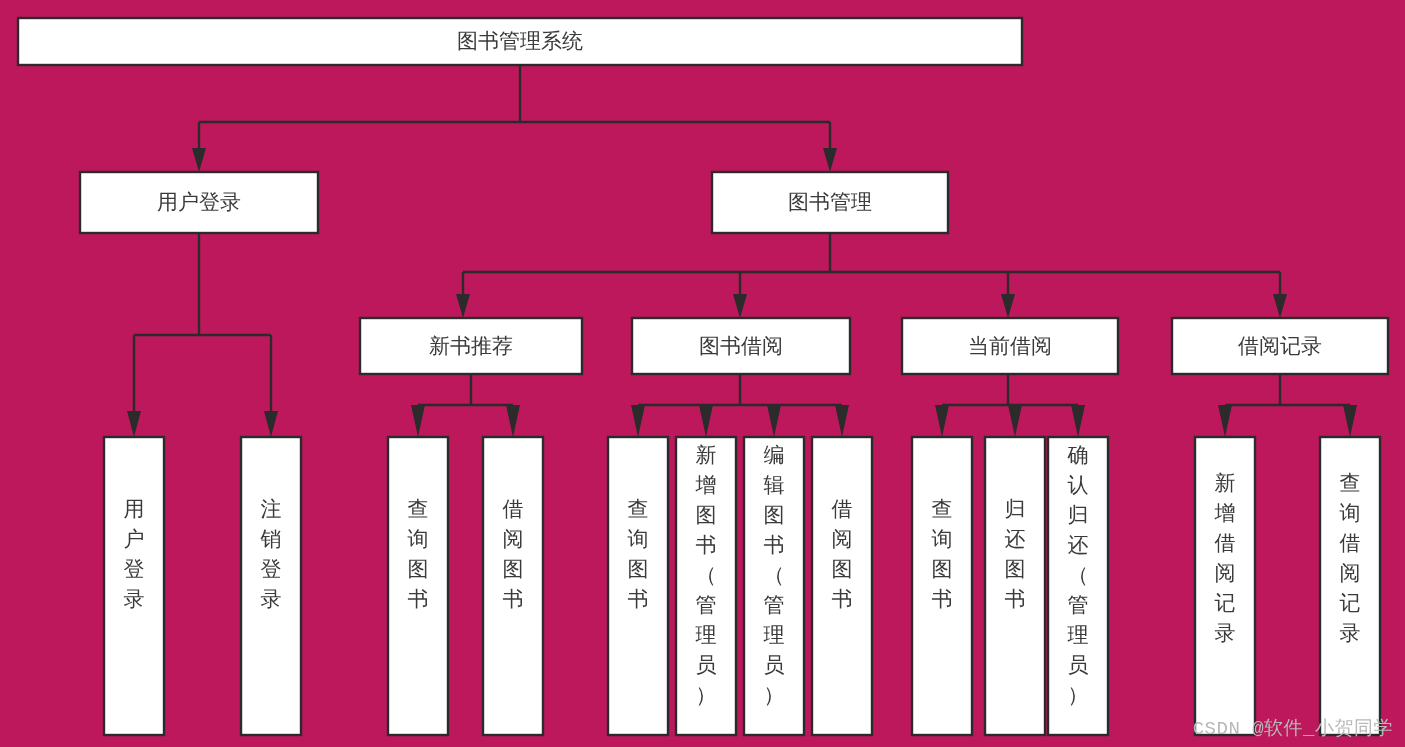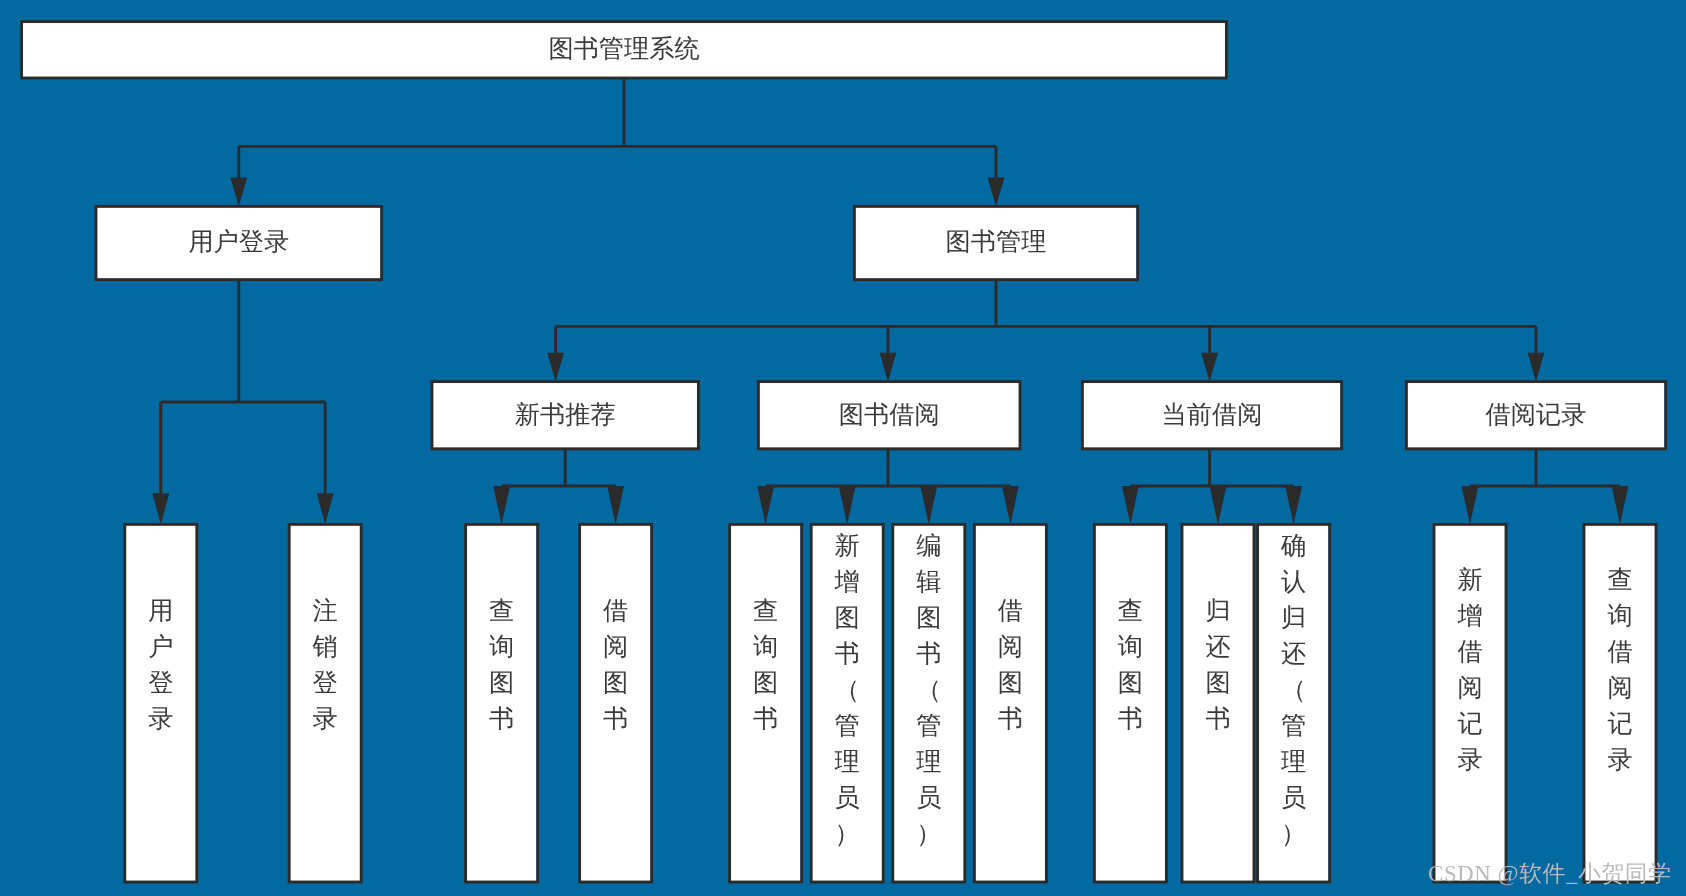--- a/index.html
+++ b/index.html
@@ -7,21 +7,21 @@
     padding: 0;
     background: #ffffff;
   }
   body {
     font-family: "Liberation Sans", "DejaVu Sans", sans-serif;
   }
   #stage {
     position: relative;
     width: 1405px;
     height: 747px;
-    background: #0369a1;
+    background: #be185d;
     overflow: hidden;
     text-align: right;
   }
   svg#diagram {
     position: absolute;
     left: 0;
     top: 0;
     width: 1405px;
     height: 747px;
   }
@@ -52,21 +52,21 @@
     font-family: "Liberation Sans", "DejaVu Sans", sans-serif;
     font-size: 21px;
     text-anchor: middle;
   }
   .watermark {
     position: absolute;
     right: 12px;
     bottom: 6px;
     color: #b9b9b9;
     font-size: 19px;
-    font-family: Liberation Serif, serif;
+    font-family: Liberation Mono, monospace;
     letter-spacing: 0.5px;
     white-space: nowrap;
     pointer-events: none;
   }
 </style>
 </head>
 <body>
 
 <div id="stage">
 

